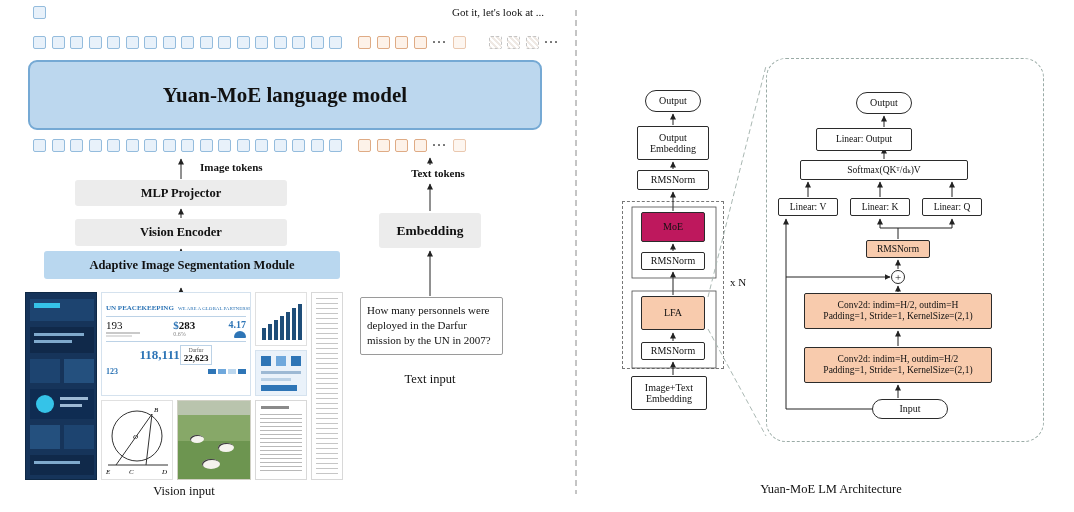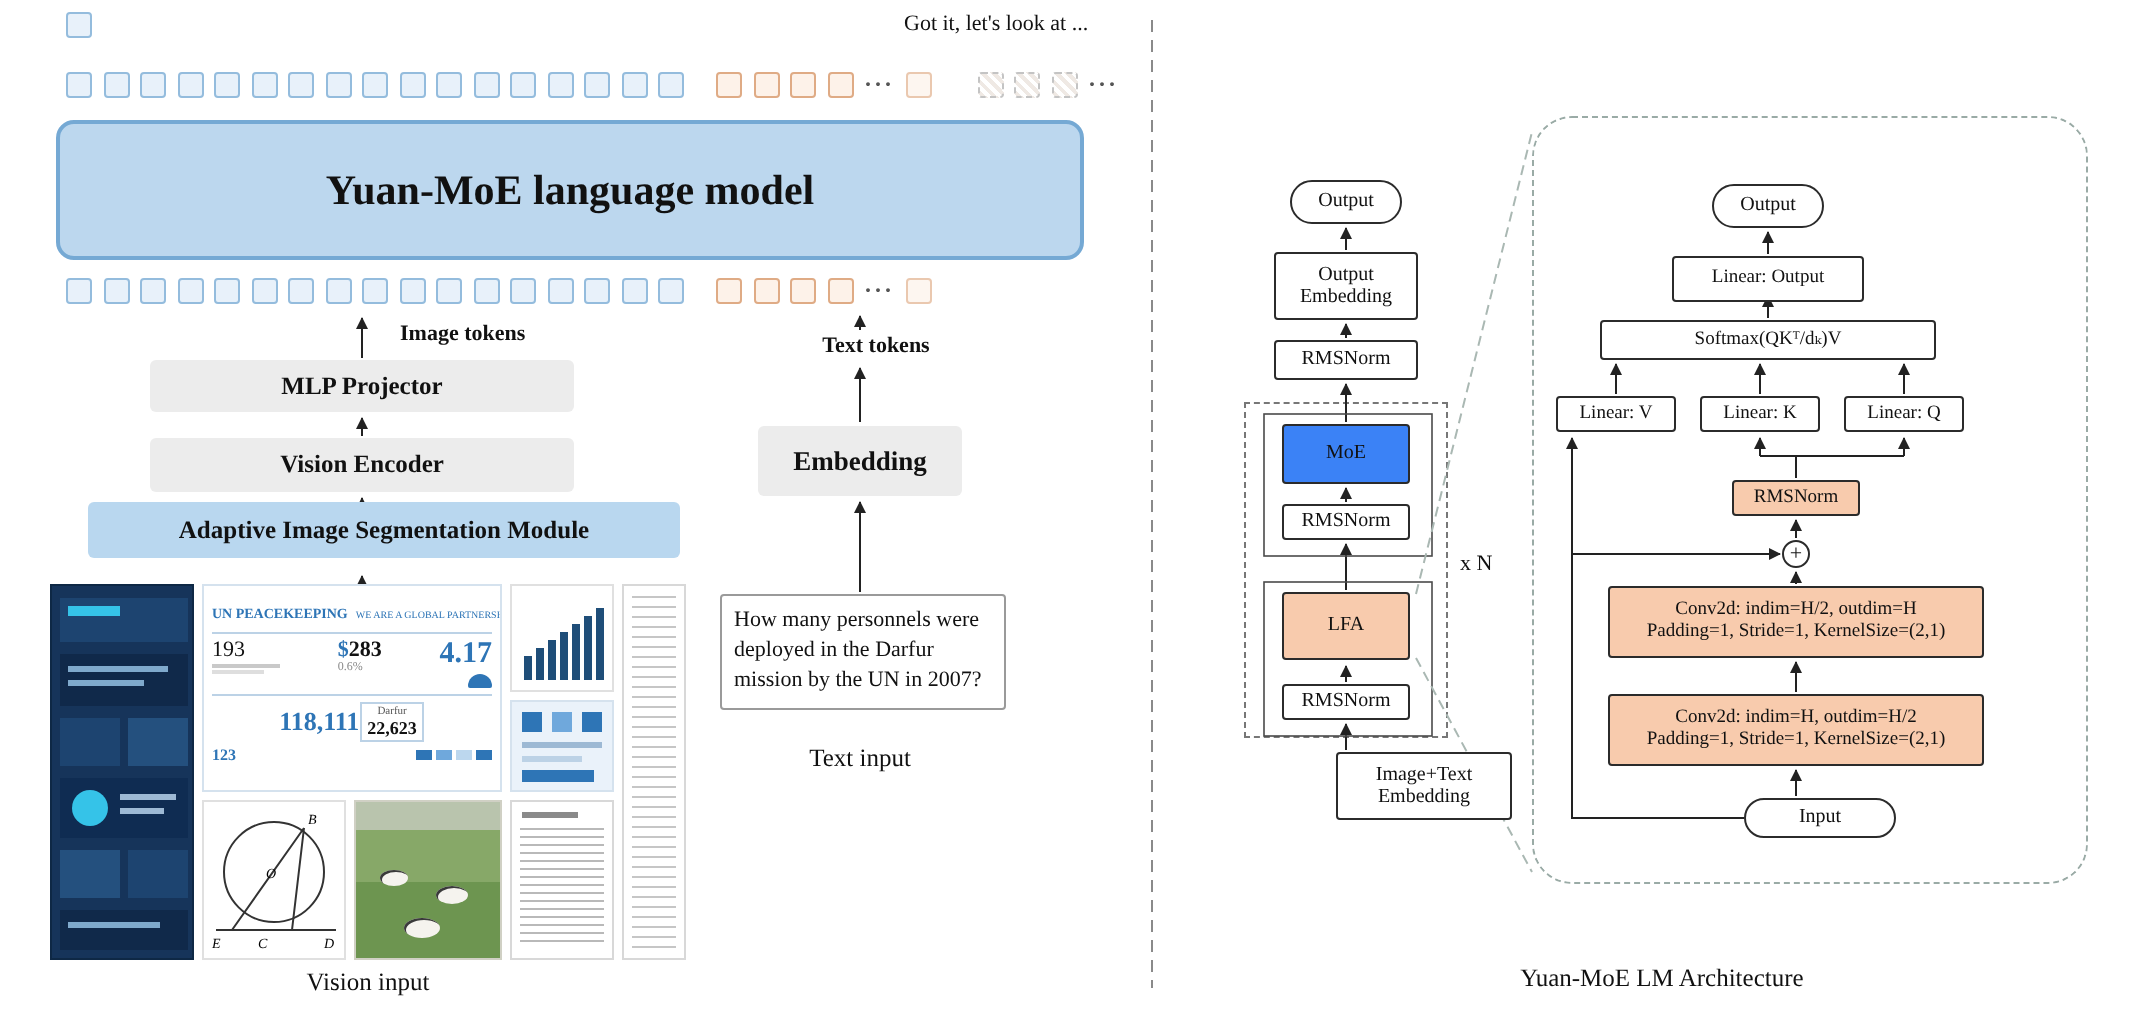--- a/index.html
+++ b/index.html
@@ -7,21 +7,21 @@
   body{position:relative;font-family:"Liberation Serif","DejaVu Serif",serif;color:#111}
   .abs{position:absolute}
   svg.wires{position:absolute;left:0;top:0;z-index:1;pointer-events:none}
   .lab{position:absolute;z-index:3;white-space:nowrap}
   .gbox{position:absolute;z-index:2;background:#ececec;border-radius:3px;display:flex;align-items:center;justify-content:center;font-weight:bold;font-size:12.5px}
   .blbox{position:absolute;z-index:2;background:#b9d7ef;border-radius:3px;display:flex;align-items:center;justify-content:center;font-weight:bold;font-size:12.5px}
   .model{position:absolute;z-index:2;background:#bcd7ee;border:2px solid #75a9d4;border-radius:9px;display:flex;align-items:center;justify-content:center;font-weight:bold;font-size:21px}
   .nb{position:absolute;z-index:2;border:1px solid #2b2b2b;background:#fff;display:flex;flex-direction:column;align-items:center;justify-content:center;text-align:center;font-size:9.5px;line-height:1.15;border-radius:2px}
   .oval{border-radius:12px}
   .orange{background:#f8cbad}
-  .moe{background:#3b82f6}
+  .moe{background:#be185d}
   .dashA{position:absolute;z-index:0;border:1.2px dashed #777}
   .dashB{position:absolute;z-index:0;border:1.5px dashed #9aaba6;border-radius:20px}
   .qbox{position:absolute;z-index:2;background:#fff;border:1px solid #9a9a9a;font-size:11px;line-height:1.35;padding:5px 6px;border-radius:2px}
   .trow{position:absolute;z-index:2;display:flex;align-items:center;gap:5.5px}
   .tk{width:13px;height:13px;border:1.5px solid;border-radius:2px;flex:none}
   .tk-blue{background:#e8f1fa;border-color:#94bcdd}
   .tk-orange{background:#fdf2e9;border-color:#dfab85}
   .tk-faint{opacity:.65}
   .tk-masked{border:1.5px dashed #c4c4c4;background:repeating-linear-gradient(45deg,#efe9e4 0 2px,#fff 2px 4px)}
   .tkgap{width:5px;flex:none}
@@ -197,21 +197,21 @@
       <div>
         <div style="font-size:11px;font-weight:normal">193</div>
         <div style="width:34px;height:2px;background:#c9c9c9;margin-top:1px"></div>
         <div style="width:26px;height:2px;background:#dedede;margin-top:1px"></div>
       </div>
       <div>
         <div style="font-size:11px;font-weight:bold"><span style="color:#2e75b6">$</span><span>283</span></div>
         <div style="font-size:6px;color:#888">0.6%</div>
       </div>
       <div style="text-align:right">
-        <div style="font-size:15px;font-weight:bold;color:#2e75b6">4.17</div>
+        <div style="font-size:10px;font-weight:bold;color:#2e75b6">4.17</div>
         <div style="width:12px;height:7px;background:#2e75b6;border-radius:6px 6px 1px 1px;margin:1px 0 0 auto"></div>
       </div>
     </div>
     <div style="height:1px;background:#bcd2e6;margin:3px 0"></div>
     <div style="display:flex;justify-content:center;align-items:center">
       <div style="font-size:13px;font-weight:bold;color:#2e75b6">118,111</div>
       <div style="border:1px solid #bcd2e6;padding:1px 3px;text-align:center">
         <div style="font-size:5.5px;color:#555">Darfur</div>
         <div style="font-size:9px;font-weight:bold">22,623</div>
       </div>
@@ -281,27 +281,27 @@
 
 <div class="dashA" style="left:622px;top:201px;width:102px;height:168px"></div>
 
 <div class="nb oval" style="left:645px;top:90px;width:56px;height:22px;font-size:10px">Output</div>
 <div class="nb" style="left:637px;top:126px;width:72px;height:34px;font-size:10px;padding:0 6px">Output Embedding</div>
 <div class="nb" style="left:637px;top:170px;width:72px;height:20px;font-size:10px">RMSNorm</div>
 <div class="nb moe" style="left:641px;top:212px;width:64px;height:30px;font-size:10px">MoE</div>
 <div class="nb" style="left:641px;top:252px;width:64px;height:18px;font-size:10px">RMSNorm</div>
 <div class="nb orange" style="left:641px;top:296px;width:64px;height:34px;font-size:10px">LFA</div>
 <div class="nb" style="left:641px;top:342px;width:64px;height:18px;font-size:10px">RMSNorm</div>
-<div class="nb" style="left:668px;top:376px;width:88px;height:34px;font-size:10px;padding:0 8px">Image+Text Embedding</div>
+<div class="nb" style="left:631px;top:376px;width:76px;height:34px;font-size:10px;padding:0 8px">Image+Text Embedding</div>
 <div class="lab" style="left:730px;top:276px;font-size:11px">x N</div>
 
 <div class="dashB" style="left:766px;top:58px;width:278px;height:384px"></div>
 
 <div class="nb oval" style="left:856px;top:92px;width:56px;height:22px;font-size:10px">Output</div>
-<div class="nb" style="left:836px;top:128px;width:96px;height:23px">Linear: Output</div>
+<div class="nb" style="left:816px;top:128px;width:96px;height:23px">Linear: Output</div>
 <div class="nb" style="left:800px;top:160px;width:168px;height:20px">Softmax(QKᵀ/dₖ)V</div>
 <div class="nb" style="left:778px;top:198px;width:60px;height:18px">Linear: V</div>
 <div class="nb" style="left:850px;top:198px;width:60px;height:18px">Linear: K</div>
 <div class="nb" style="left:922px;top:198px;width:60px;height:18px">Linear: Q</div>
 <div class="nb orange" style="left:866px;top:240px;width:64px;height:18px">RMSNorm</div>
 <div class="plus" style="left:891px;top:270px">+</div>
 <div class="nb orange" style="left:804px;top:293px;width:188px;height:36px">
   <div>Conv2d: indim=H/2, outdim=H</div>
   <div>Padding=1, Stride=1, KernelSize=(2,1)</div>
 </div>

